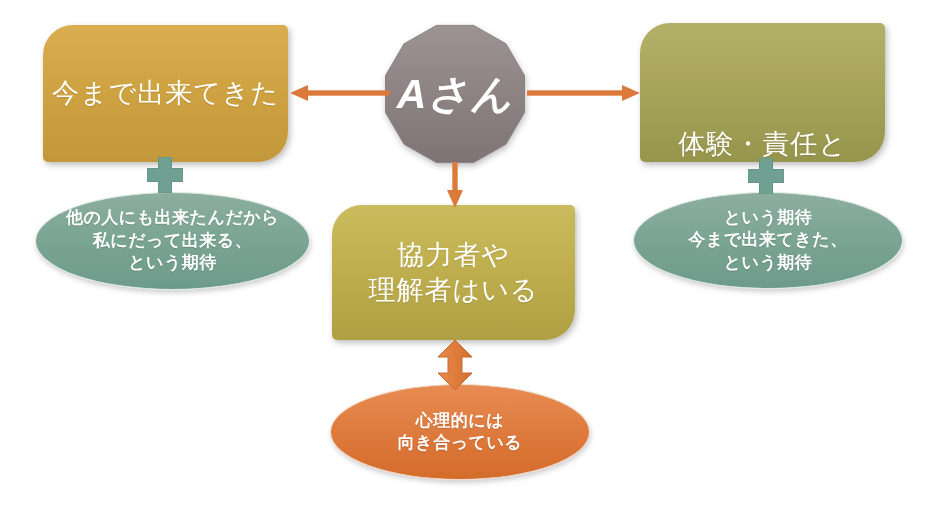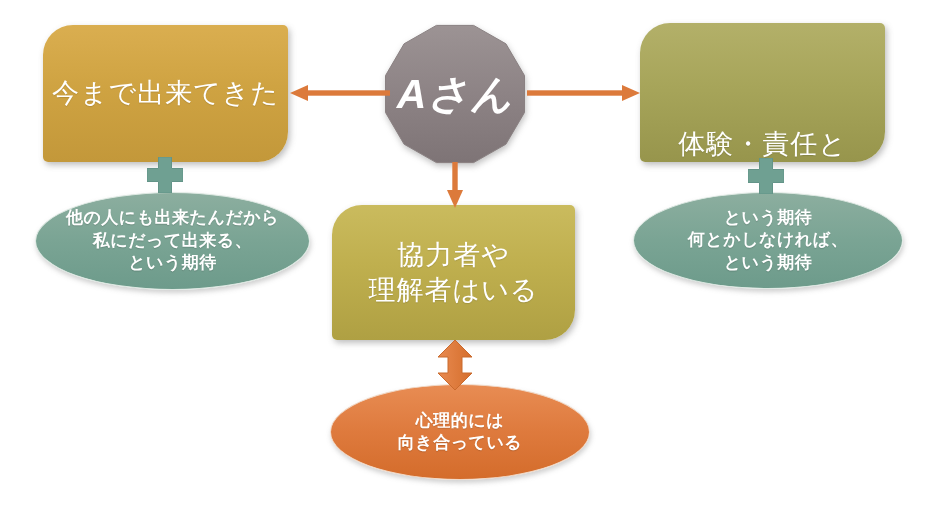--- a/index.html
+++ b/index.html
@@ -61,21 +61,21 @@
   </div>
 
   <div class="shape ellipse ellipse-teal ellipse-left">
     <span class="line">他の人にも出来たんだから</span>
     <span class="line">私にだって出来る、</span>
     <span class="line">という期待</span>
   </div>
 
   <div class="shape ellipse ellipse-teal ellipse-right">
     <span class="line">という期待</span>
-    <span class="line">何とかしなければ、</span>
+    <span class="line">今まで出来てきた、</span>
     <span class="line">という期待</span>
   </div>
 
   <div class="shape ellipse ellipse-orange">
     <span class="line">心理的には</span>
     <span class="line">向き合っている</span>
   </div>
 
   <div class="poly-wrap">
     <svg width="144" height="142" viewBox="0 0 144 142">

